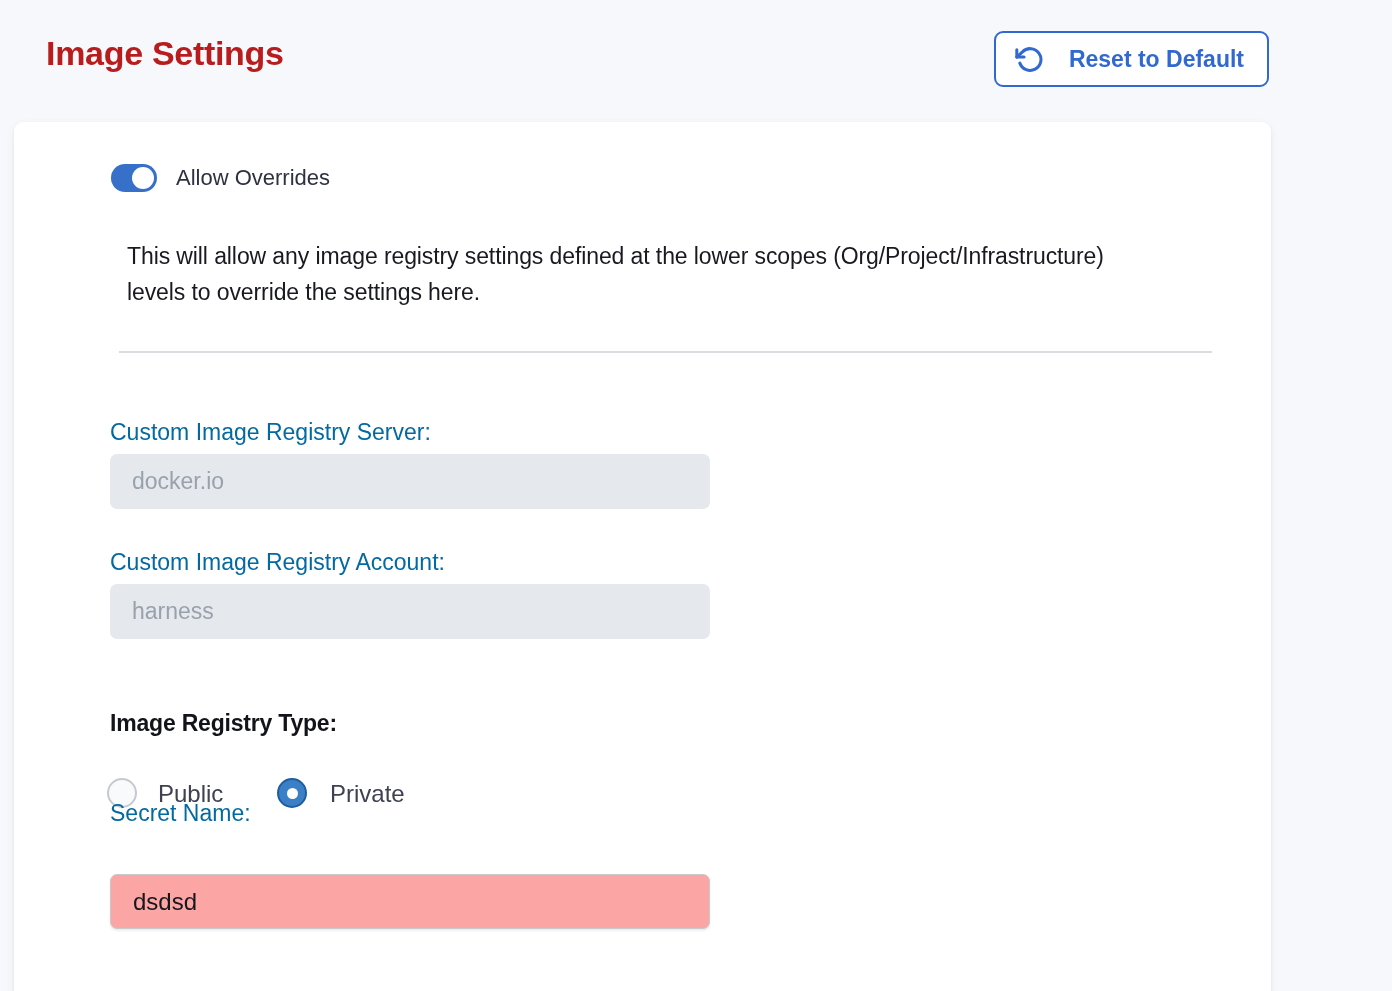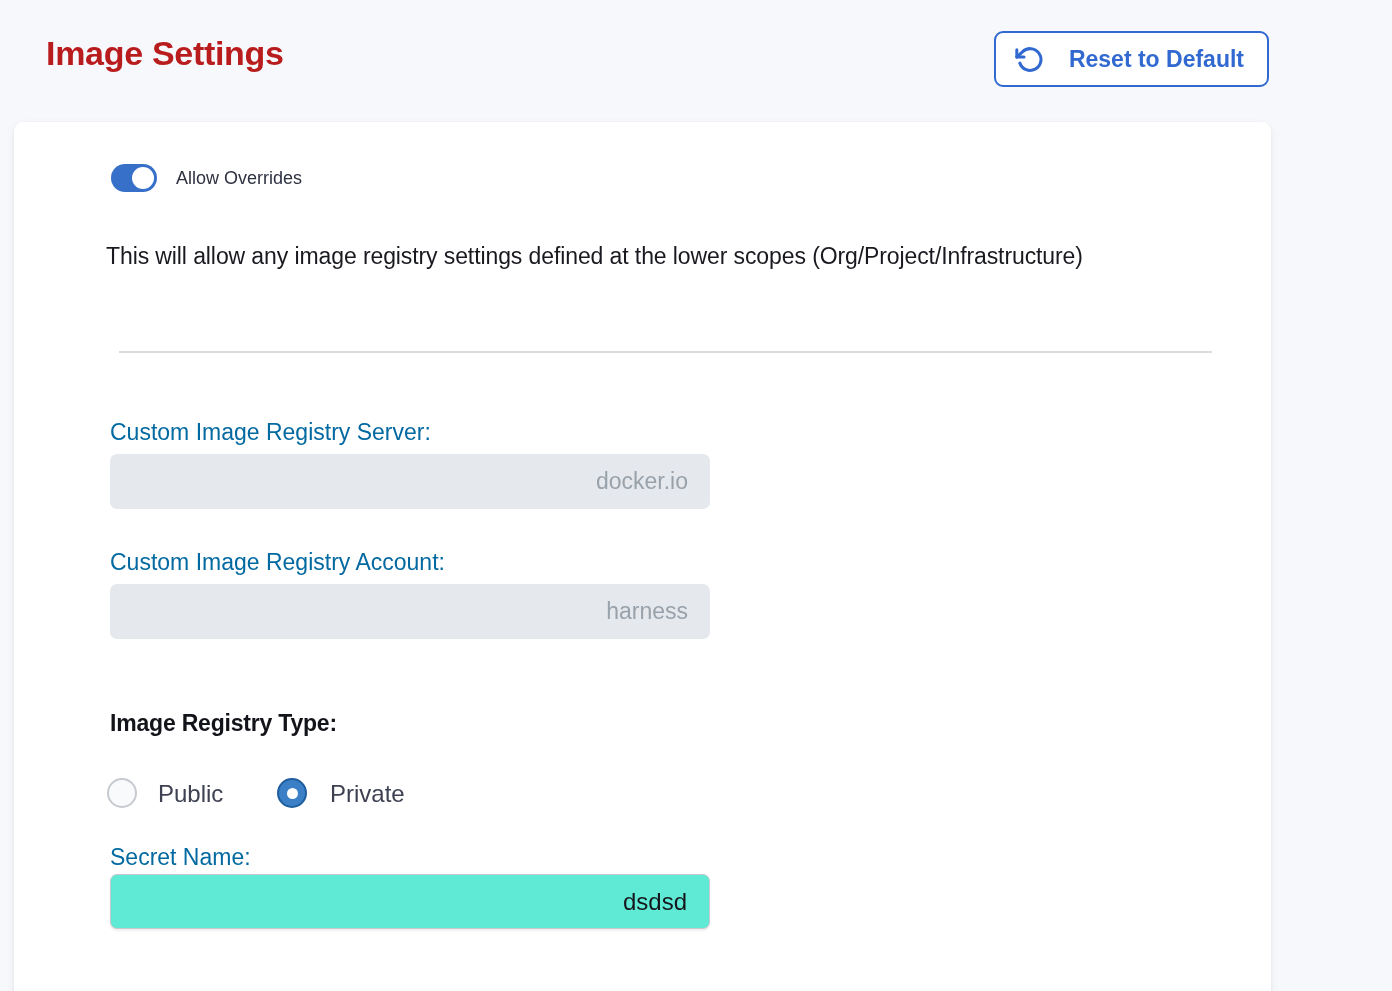--- a/index.html
+++ b/index.html
@@ -59,26 +59,26 @@
     cursor: pointer;
     flex: none;
   }
   .toggle .knob {
     position: absolute;
     top: 3px; right: 3px;
     width: 22px; height: 22px;
     background: #ffffff;
     border-radius: 50%;
   }
-  .toggle-label { font-size: 18px; color: #2e3140; }
+  .toggle-label { font-size: 22px; color: #2e3140; }
 
   
   .description {
     position: absolute;
-    left: 92px; top: 116px;
+    left: 113px; top: 116px;
     font-size: 23px;
     line-height: 36px;
     color: #191a20;
     letter-spacing: -0.1px;
   }
 
   
   .divider {
     position: absolute;
     left: 105px; top: 229px;
@@ -97,29 +97,28 @@
 
   .text-input {
     position: absolute;
     left: 96px;
     width: 600px; height: 55px;
     border-radius: 7px;
     font-family: "Liberation Sans", sans-serif;
     font-size: 23px;
     padding: 0 22px;
     outline: none;
-    text-align: right;
   }
   .text-input.disabled {
     background: #e5e9ed;
     border: none;
     color: #99a2ab;
   }
   .text-input.editable {
-    background: #5eead4;
+    background: #fca5a5;
     border: 1.5px solid #c9c9cd;
     color: #16171c;
     font-size: 24px;
     box-shadow: 0 2px 2px rgba(40, 41, 61, 0.08);
   }
 
   
   .radio-row { position: absolute; left: 93px; top: 656px; height: 31px; }
   .radio {
     position: absolute; top: 0;
@@ -176,36 +175,37 @@
 
     <div class="toggle-row">
       <div class="toggle">
         <div class="knob"></div>
       </div>
       <span class="toggle-label">Allow Overrides</span>
     </div>
 
     <div class="description">
       <div>This will allow any image registry settings defined at the lower scopes (Org/Project/Infrastructure)</div>
+      <div>levels to override the settings here.</div>
     </div>
 
     <div class="divider"></div>
 
     <label class="field-label" style="top: 297px;">Custom Image Registry Server:</label>
     <input class="text-input disabled" style="top: 332px;" disabled="" value="docker.io">
 
     <label class="field-label" style="top: 427px;">Custom Image Registry Account:</label>
     <input class="text-input disabled" style="top: 462px;" disabled="" value="harness">
 
     <label class="field-label bold" style="top: 588px;">Image Registry Type:</label>
 
     <div class="radio-row">
       <span class="radio unselected" style="left: 0;"></span>
       <span class="radio-label public">Public</span>
       <span class="radio selected radio-private"></span>
       <span class="radio-label private">Private</span>
     </div>
 
-    <label class="field-label" style="top: 678px; margin-top: 44px;">Secret Name:</label>
+    <label class="field-label" style="top: 678px;">Secret Name:</label>
     <input class="text-input editable" style="top: 752px;" value="dsdsd">
 
   </section>
 </div>
 
 </body></html>

